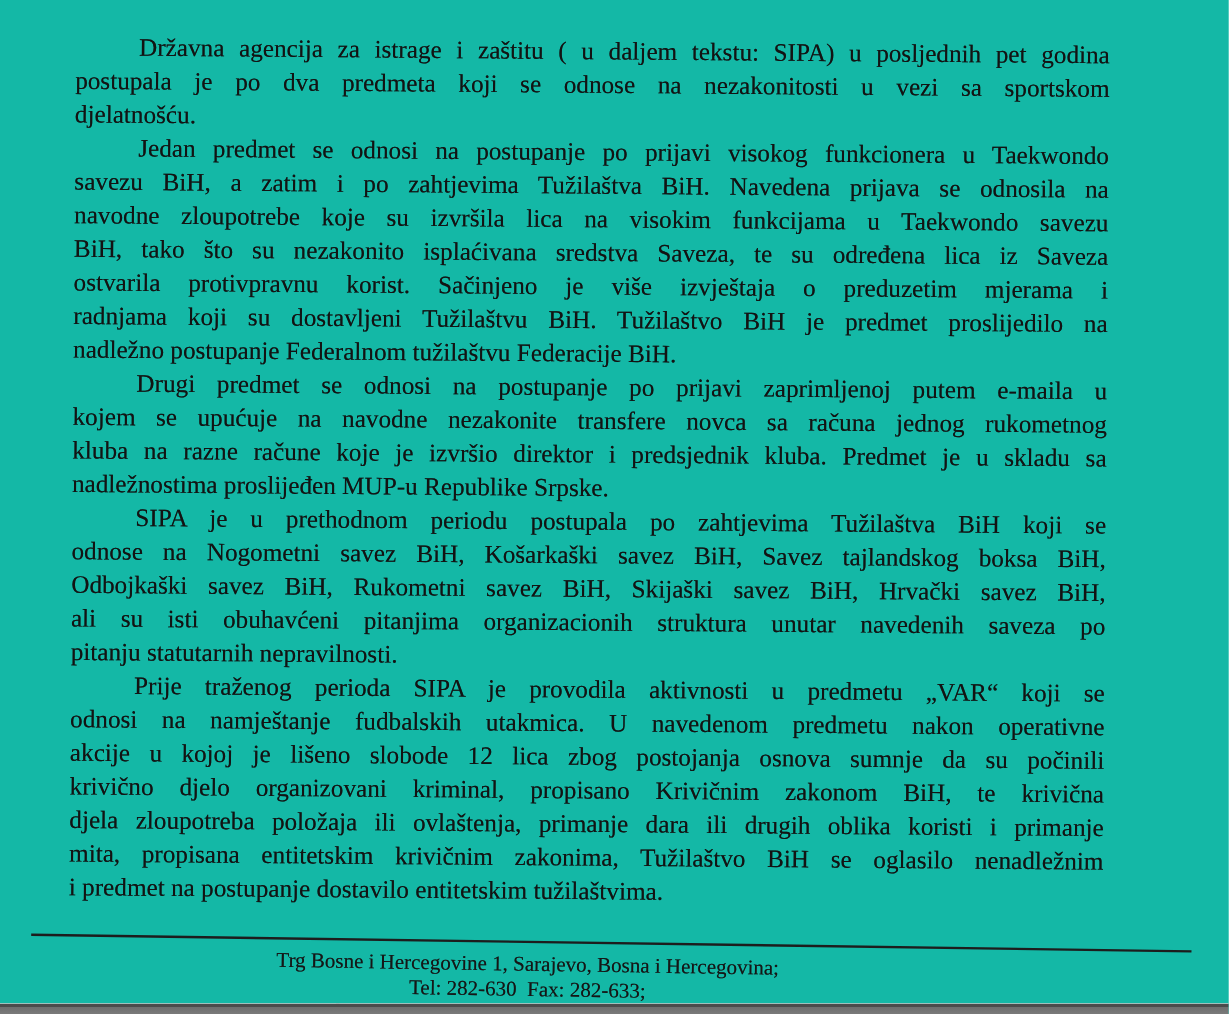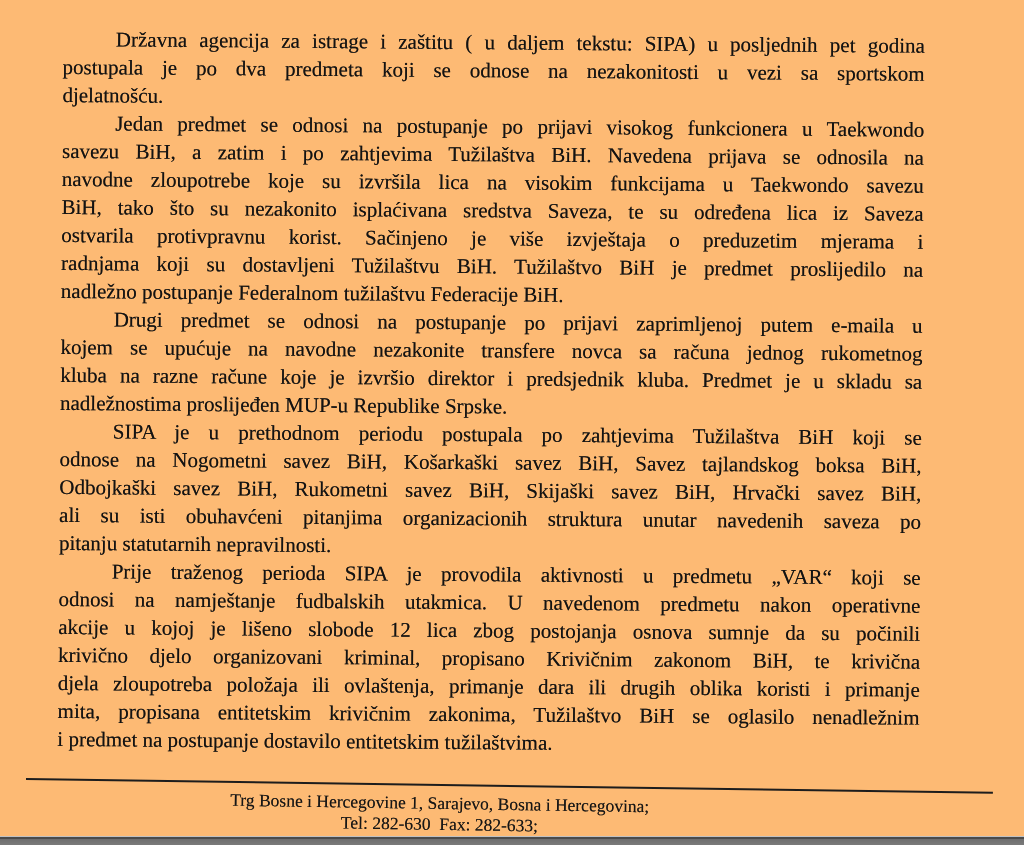--- a/index.html
+++ b/index.html
@@ -5,21 +5,21 @@
   html, body { margin: 0; padding: 0; }
   body {
     width: 1024px; height: 845px;
     background: #ffffff;
     font-family: "Liberation Serif", "DejaVu Serif", serif;
     overflow: hidden;
   }
   .page {
     position: relative;
     width: 1024px; height: 845px;
-    background: #fdba74;
+    background: #14b8a6;
     overflow: hidden;
   }
   
   .body-text {
     position: absolute;
     left: 63px; top: 25px;
     width: 862px;
     transform: rotate(0.45deg);
     transform-origin: 0 0;
     font-size: 21px;

